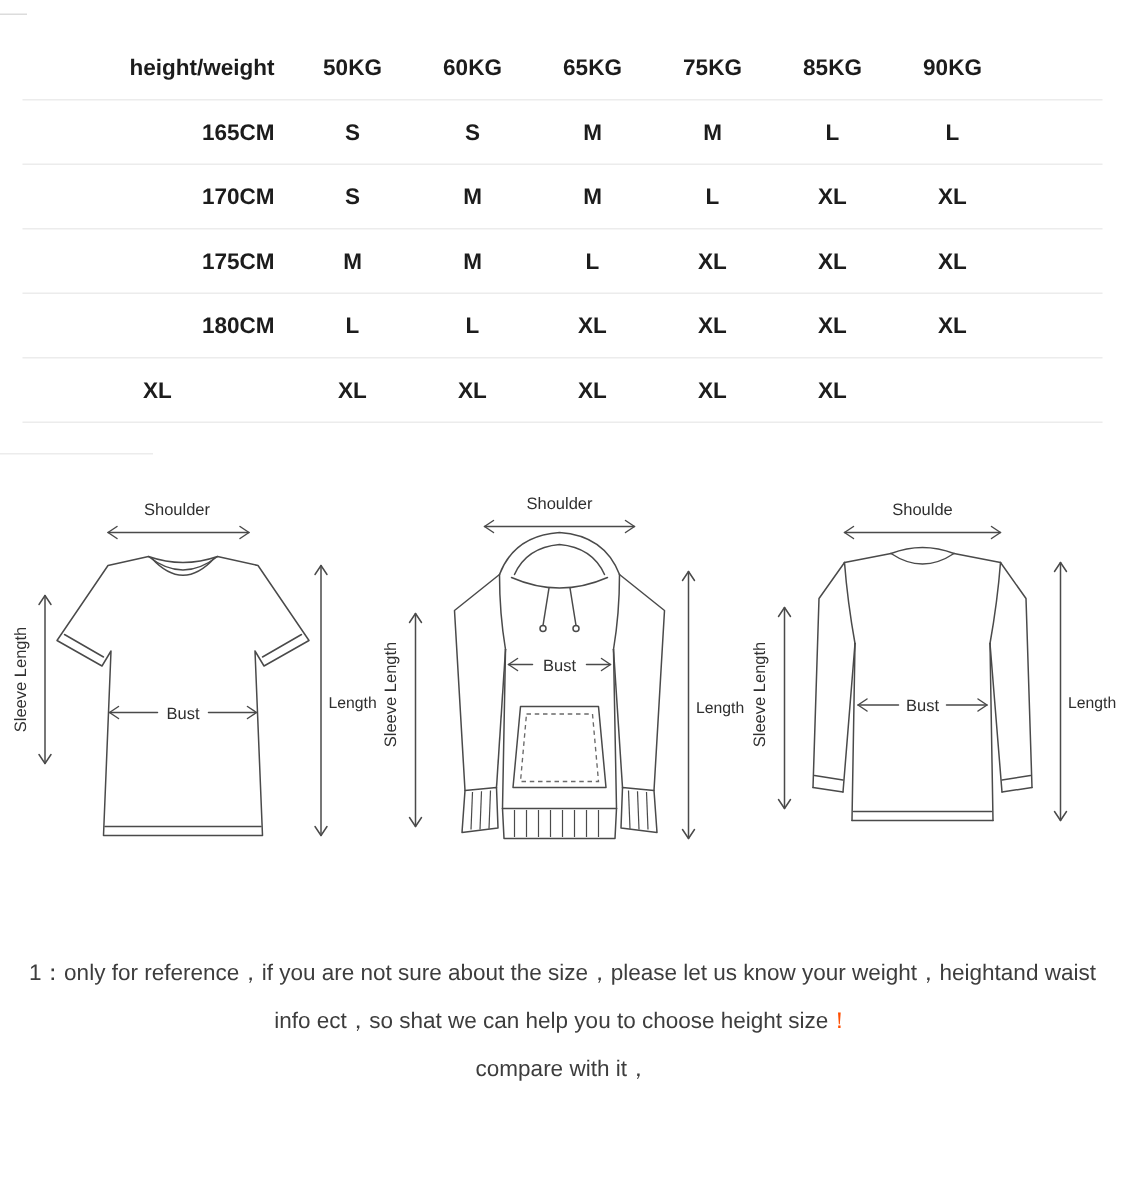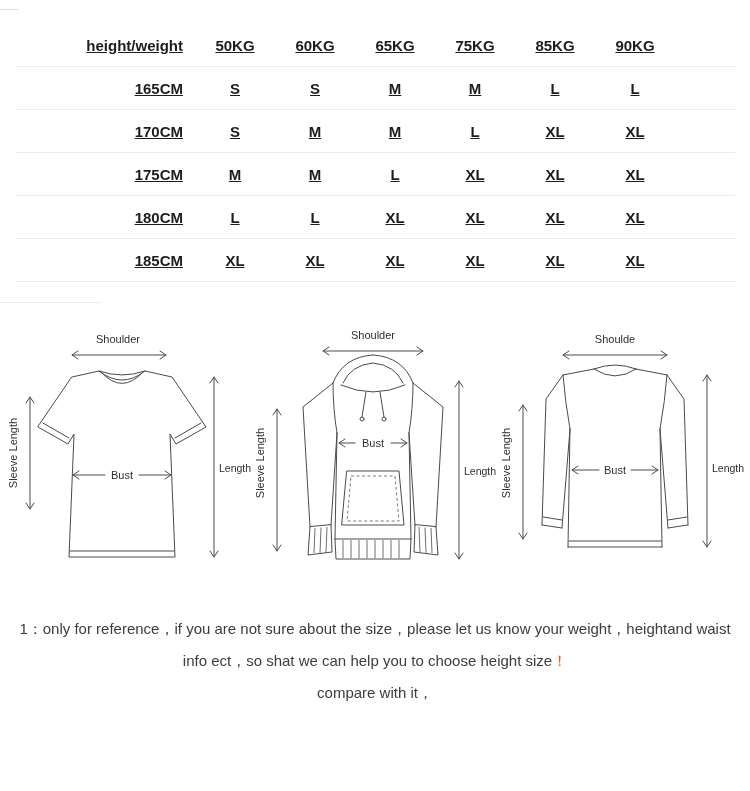--- a/index.html
+++ b/index.html
@@ -15,36 +15,36 @@
   .top-dash{position:absolute;top:9px;left:0;width:18px;border-top:1px solid #dcdcdc;}
   .partial-line{margin:20px 0 0 0;width:102px;border-top:1px solid #ececec;height:0;}
   
   .size-table{padding-top:24px;}
   .t-row{
     display:grid;
     grid-template-columns:180px 80px 80px 80px 80px 80px 80px;
     height:42px;align-items:center;
     margin:0 15px;
     border-bottom:1px solid #ececec;
-    font-size:15px;font-weight:700;color:#1c1c1c;text-decoration:underline;
+    font-size:15px;font-weight:700;color:#1c1c1c;
   }
   .t-row .cell{text-align:center;}
   .t-row .hcell{text-align:right;padding-right:12px;}
   
   .diagrams{margin-top:22px;display:flex;justify-content:space-between;padding:0 6px;}
   .fig{width:245px;height:270px;}
   .fig svg{overflow:visible;display:block;}
   svg .ln{fill:none;stroke:#4a4a4a;stroke-width:1;stroke-linecap:round;stroke-linejoin:round;}
   svg .ar{fill:none;stroke:#4a4a4a;stroke-width:1;stroke-linecap:round;stroke-linejoin:round;}
   svg .dash{fill:none;stroke:#6a6a6a;stroke-width:0.9;stroke-dasharray:3 2.5;}
   svg .hatch{fill:none;stroke:#4a4a4a;stroke-width:0.8;}
   svg text{fill:#2f2f2f;font-size:11px;font-family:"Liberation Sans",sans-serif;}
   svg text.sm{font-size:10.5px;}
   
-  .notes{margin-top:18px;text-align:center;font-size:15px;color:#3d3d3d;}
+  .notes{margin-top:38px;text-align:center;font-size:15px;color:#3d3d3d;}
   .notes p{margin:0;line-height:32px;}
   .notes .mark{color:#ff4e00;}
 </style>
 </head>
 <body>
 
 <div class="page">
 
   <div class="top-dash"></div>
 
@@ -93,21 +93,20 @@
       <div class="cell hcell">180CM</div>
       <div class="cell">L</div>
       <div class="cell">L</div>
       <div class="cell">XL</div>
       <div class="cell">XL</div>
       <div class="cell">XL</div>
       <div class="cell">XL</div>
     </div>
 
     <div class="t-row">
-      <div class="cell hcell">185CM</div>
       <div class="cell">XL</div>
       <div class="cell">XL</div>
       <div class="cell">XL</div>
       <div class="cell">XL</div>
       <div class="cell">XL</div>
       <div class="cell">XL</div>
     </div>
   </div>
 
   <div class="partial-line"></div>

